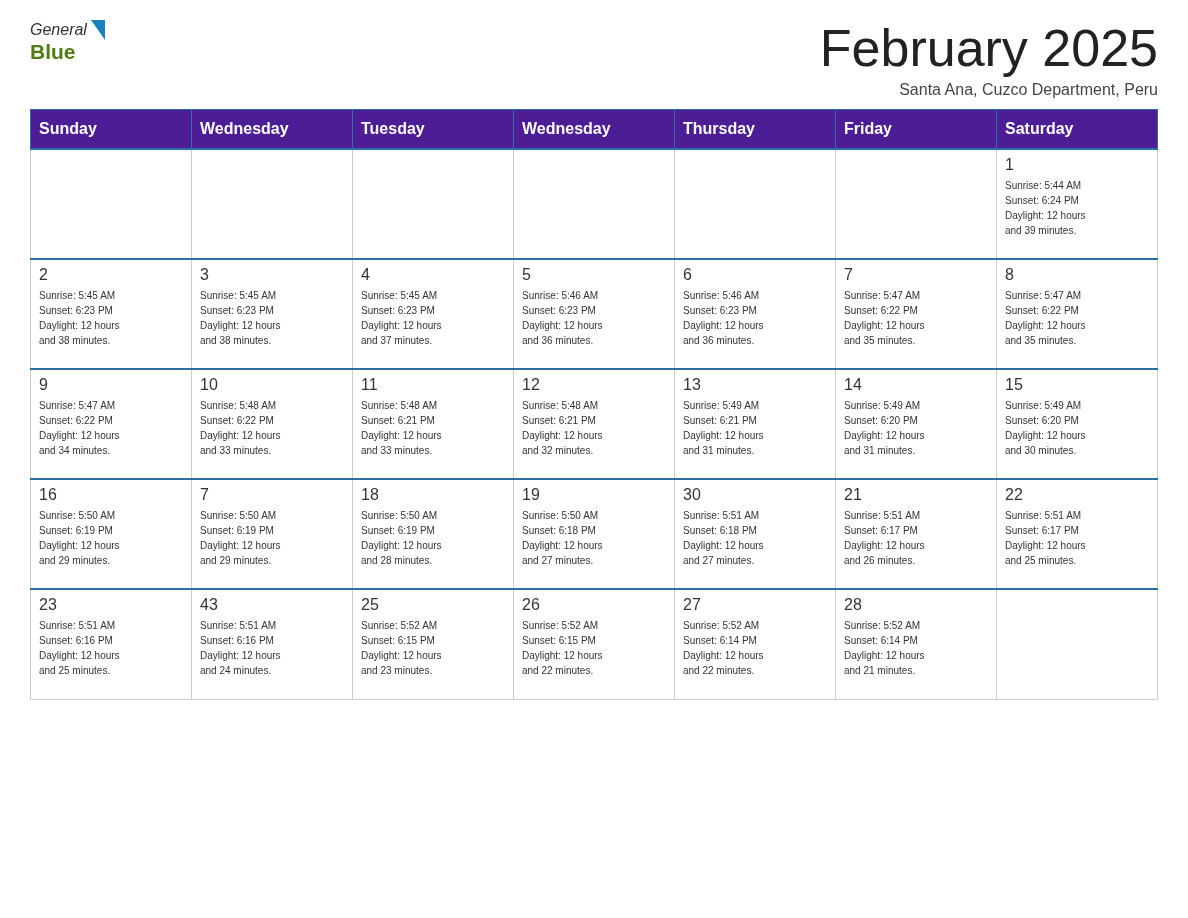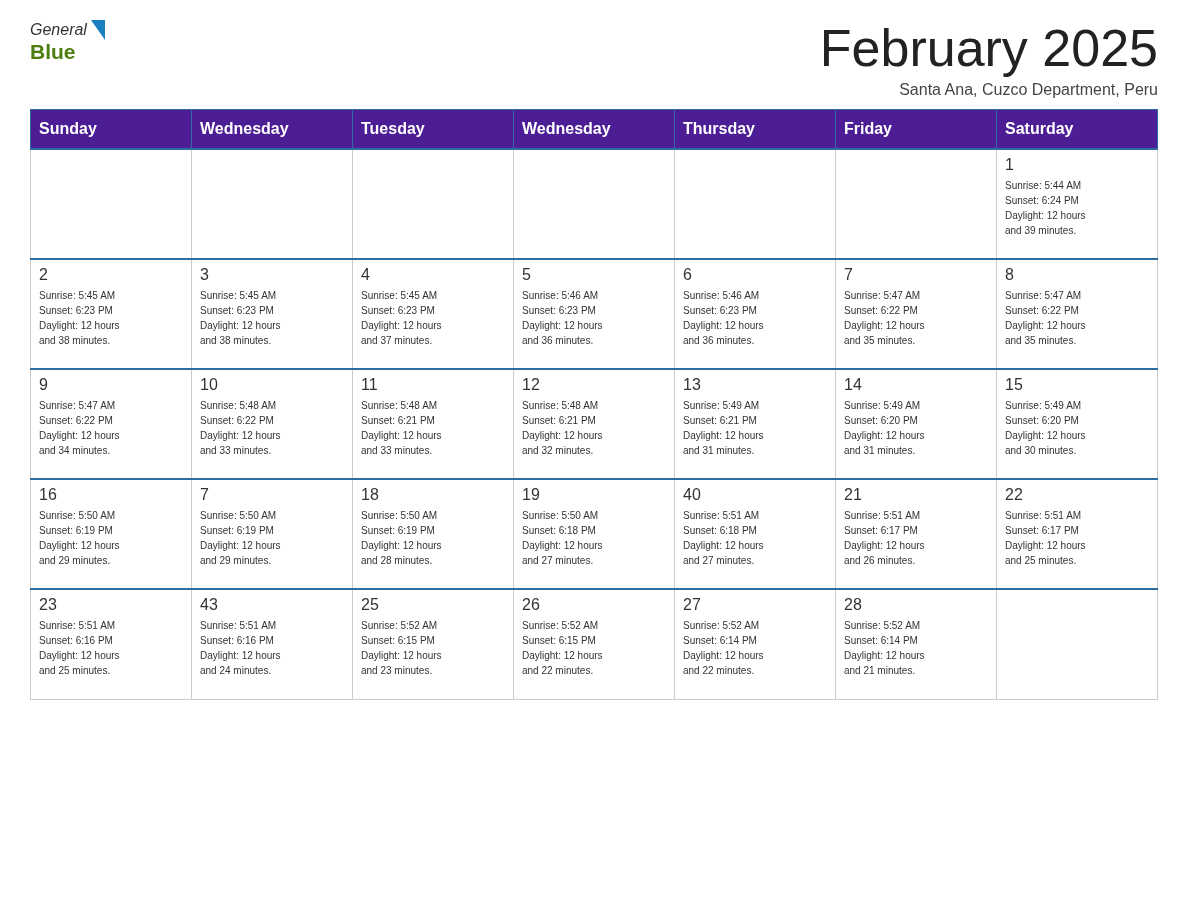--- a/index.html
+++ b/index.html
@@ -275,21 +275,21 @@
 and 28 minutes.</div>
         </td>
         <td>
           <span class="day-number">19</span>
           <div class="day-info" style="white-space: pre-line;">Sunrise: 5:50 AM
 Sunset: 6:18 PM
 Daylight: 12 hours
 and 27 minutes.</div>
         </td>
         <td>
-          <span class="day-number">40</span>
+          <span class="day-number">30</span>
           <div class="day-info" style="white-space: pre-line;">Sunrise: 5:51 AM
 Sunset: 6:18 PM
 Daylight: 12 hours
 and 27 minutes.</div>
         </td>
         <td>
           <span class="day-number">21</span>
           <div class="day-info" style="white-space: pre-line;">Sunrise: 5:51 AM
 Sunset: 6:17 PM
 Daylight: 12 hours

